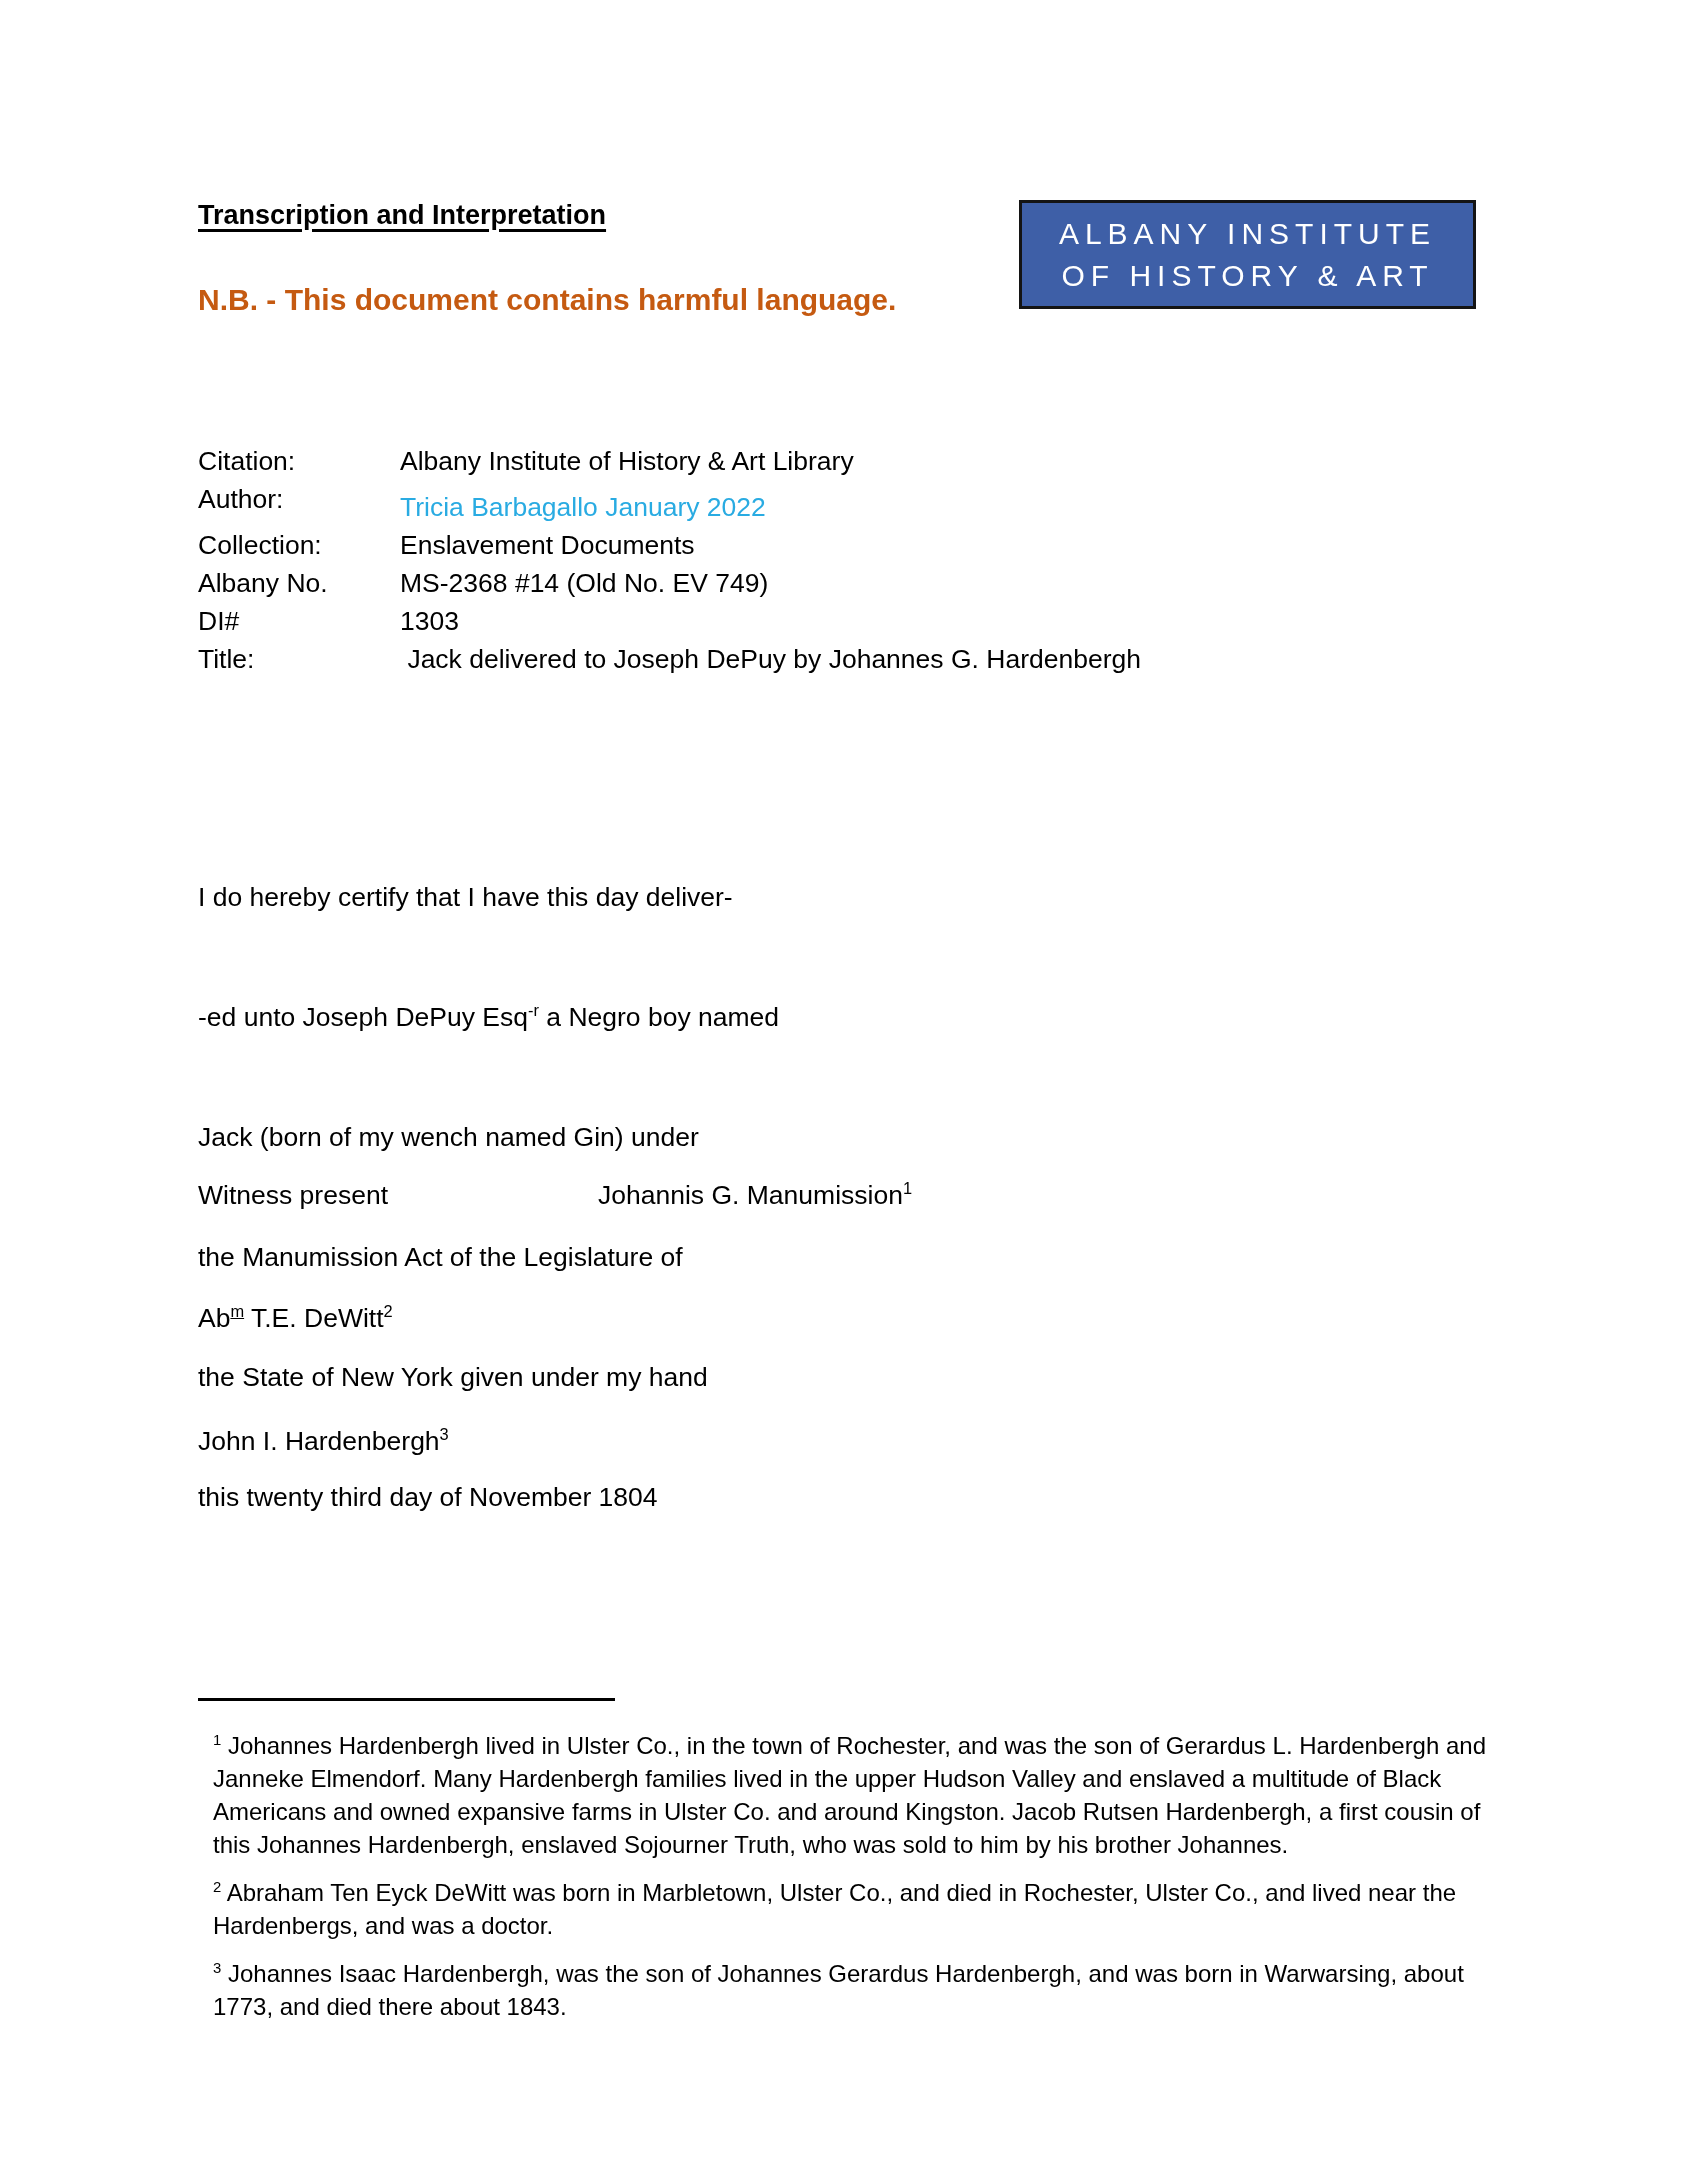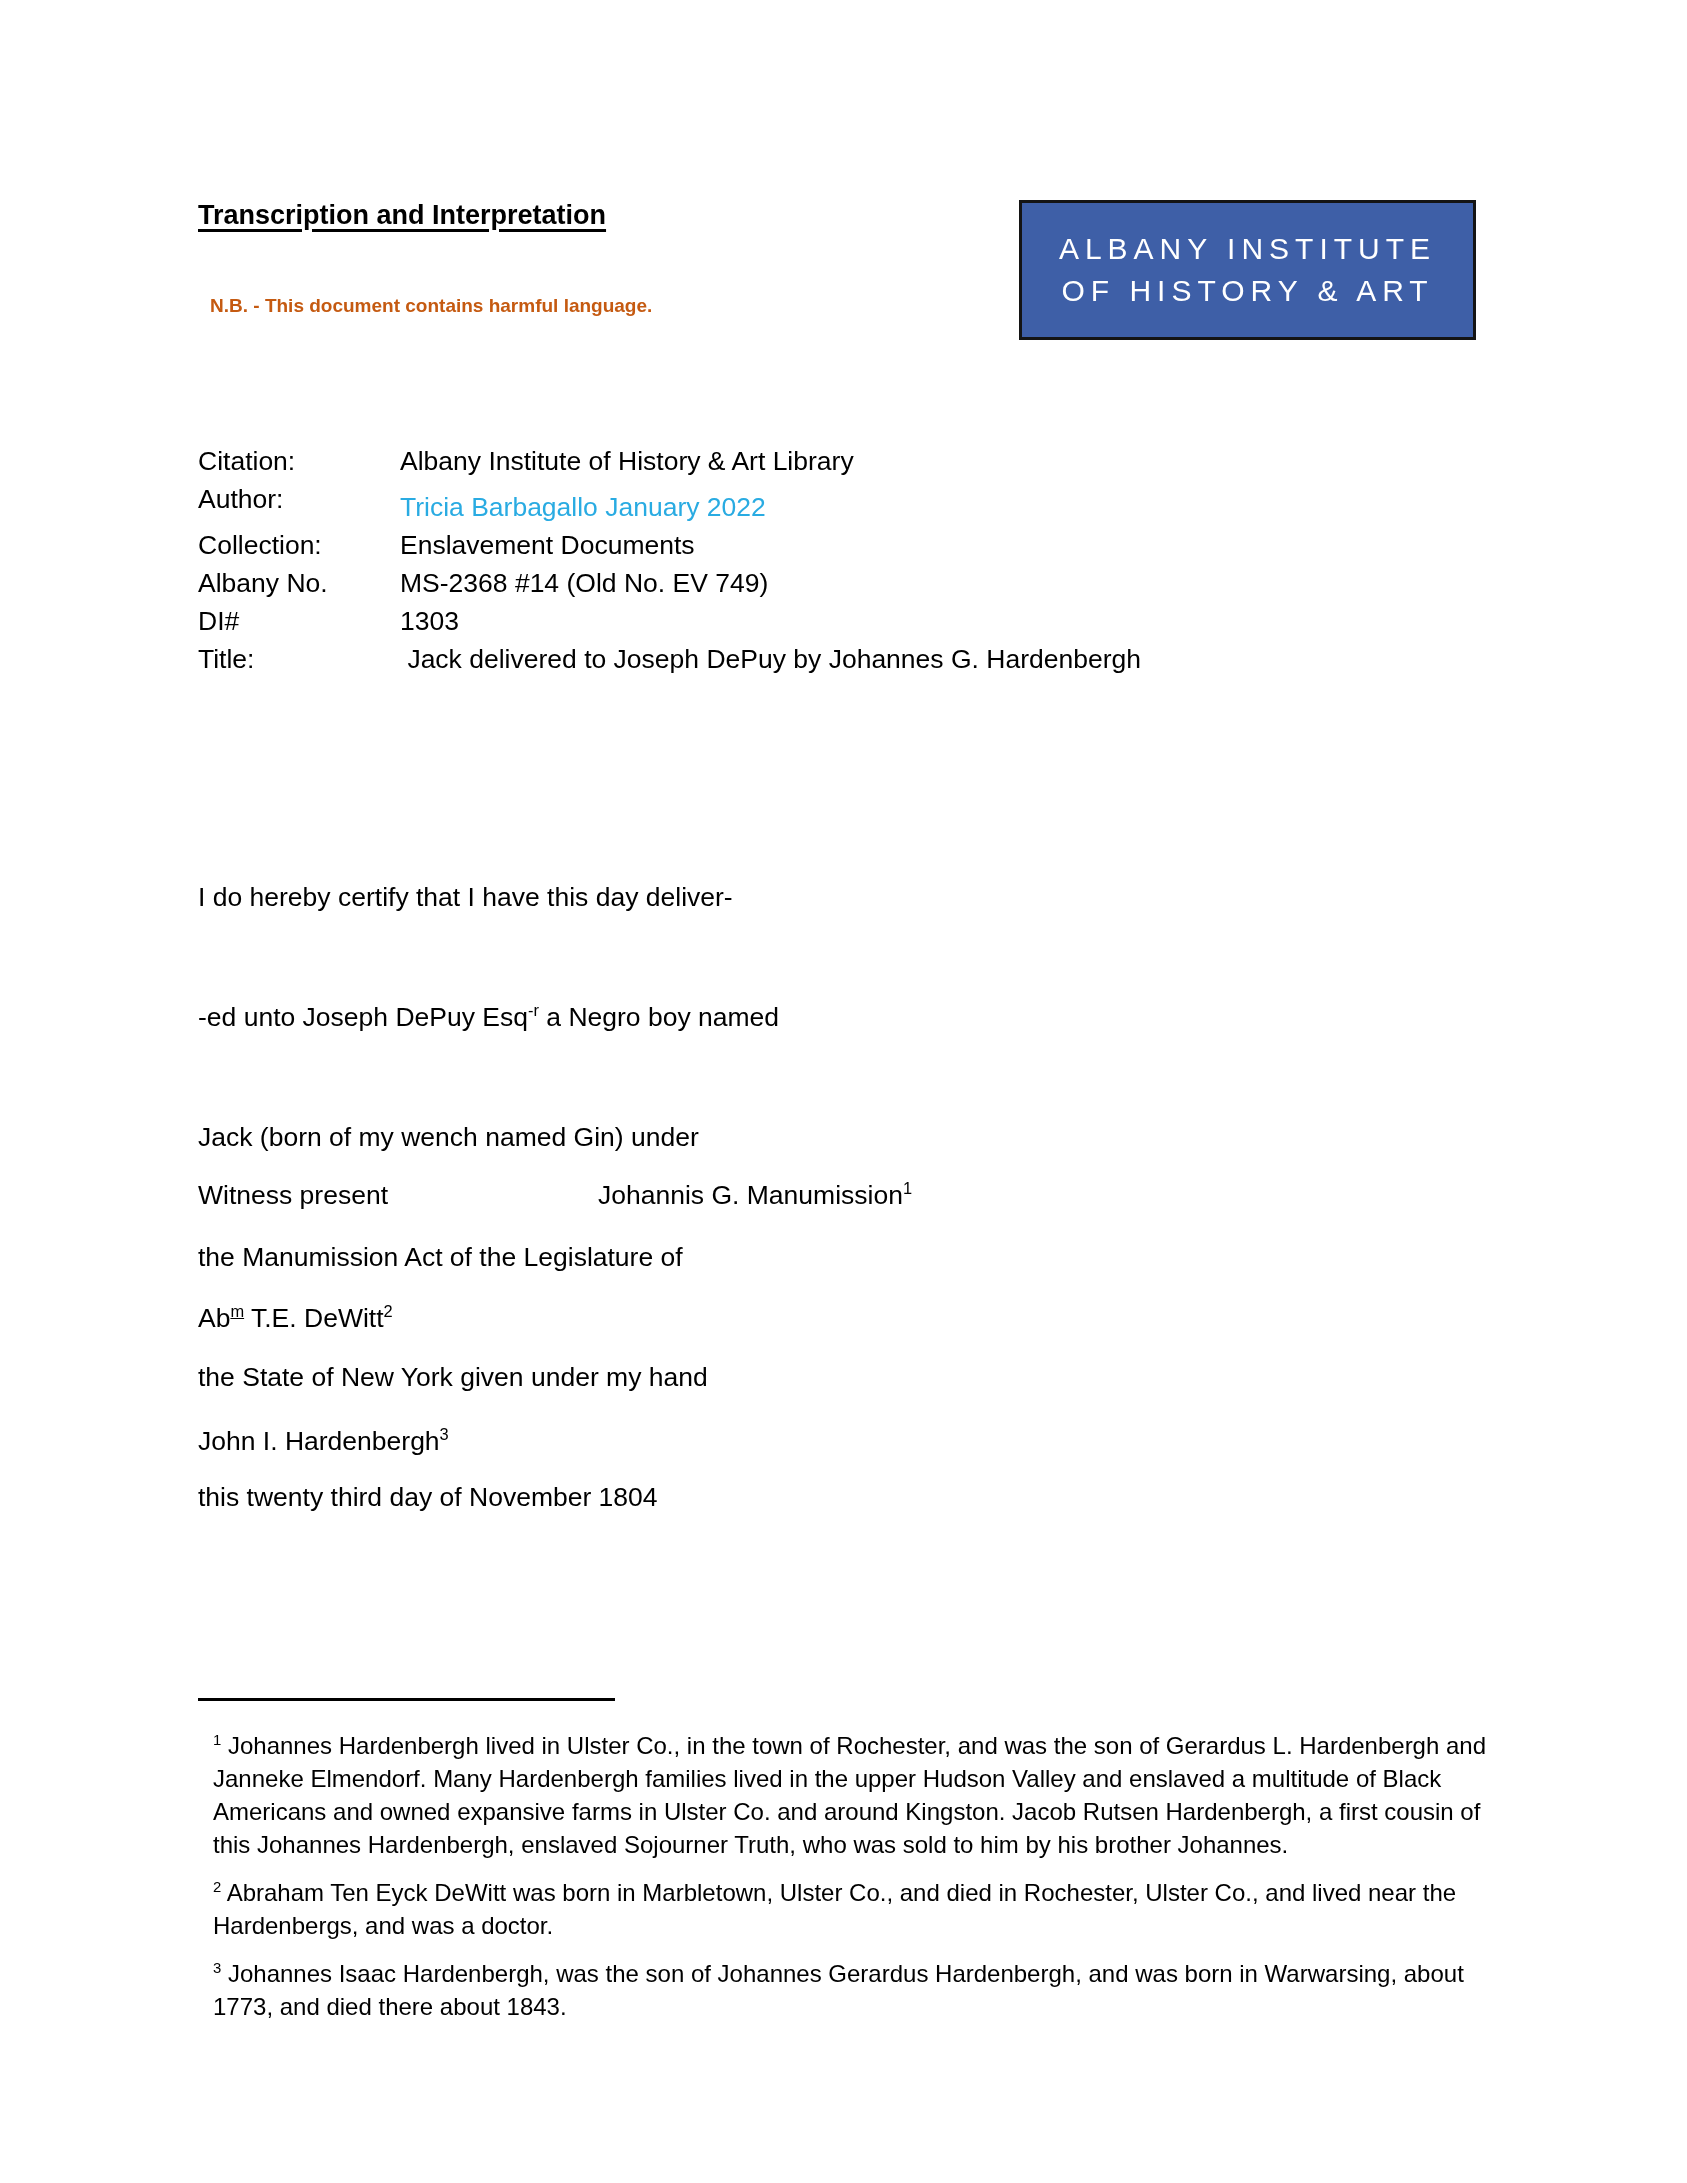--- a/index.html
+++ b/index.html
@@ -27,34 +27,34 @@
     font-weight: bold;
     text-decoration: underline;
     text-decoration-thickness: 2.6px;
     text-underline-offset: 4.6px;
     white-space: pre;
   }
   .notice {
     position: absolute;
     left: 198px;
     top: 283px;
-    margin: 12px;
-    font-size: 19px;
+    margin: 0;
+    font-size: 30px;
     font-weight: bold;
     color: #C55A11;
     white-space: pre;
   }
 
   
   .logo {
     position: absolute;
     left: 1019px;
     top: 200px;
     width: 457px;
-    height: 140px;
+    height: 109px;
     box-sizing: border-box;
     background: #3E5FA7;
     border: 3.3px solid #141414;
     display: flex;
     flex-direction: column;
     align-items: center;
     justify-content: center;
     gap: 12px;
   }
   .logo-line {

